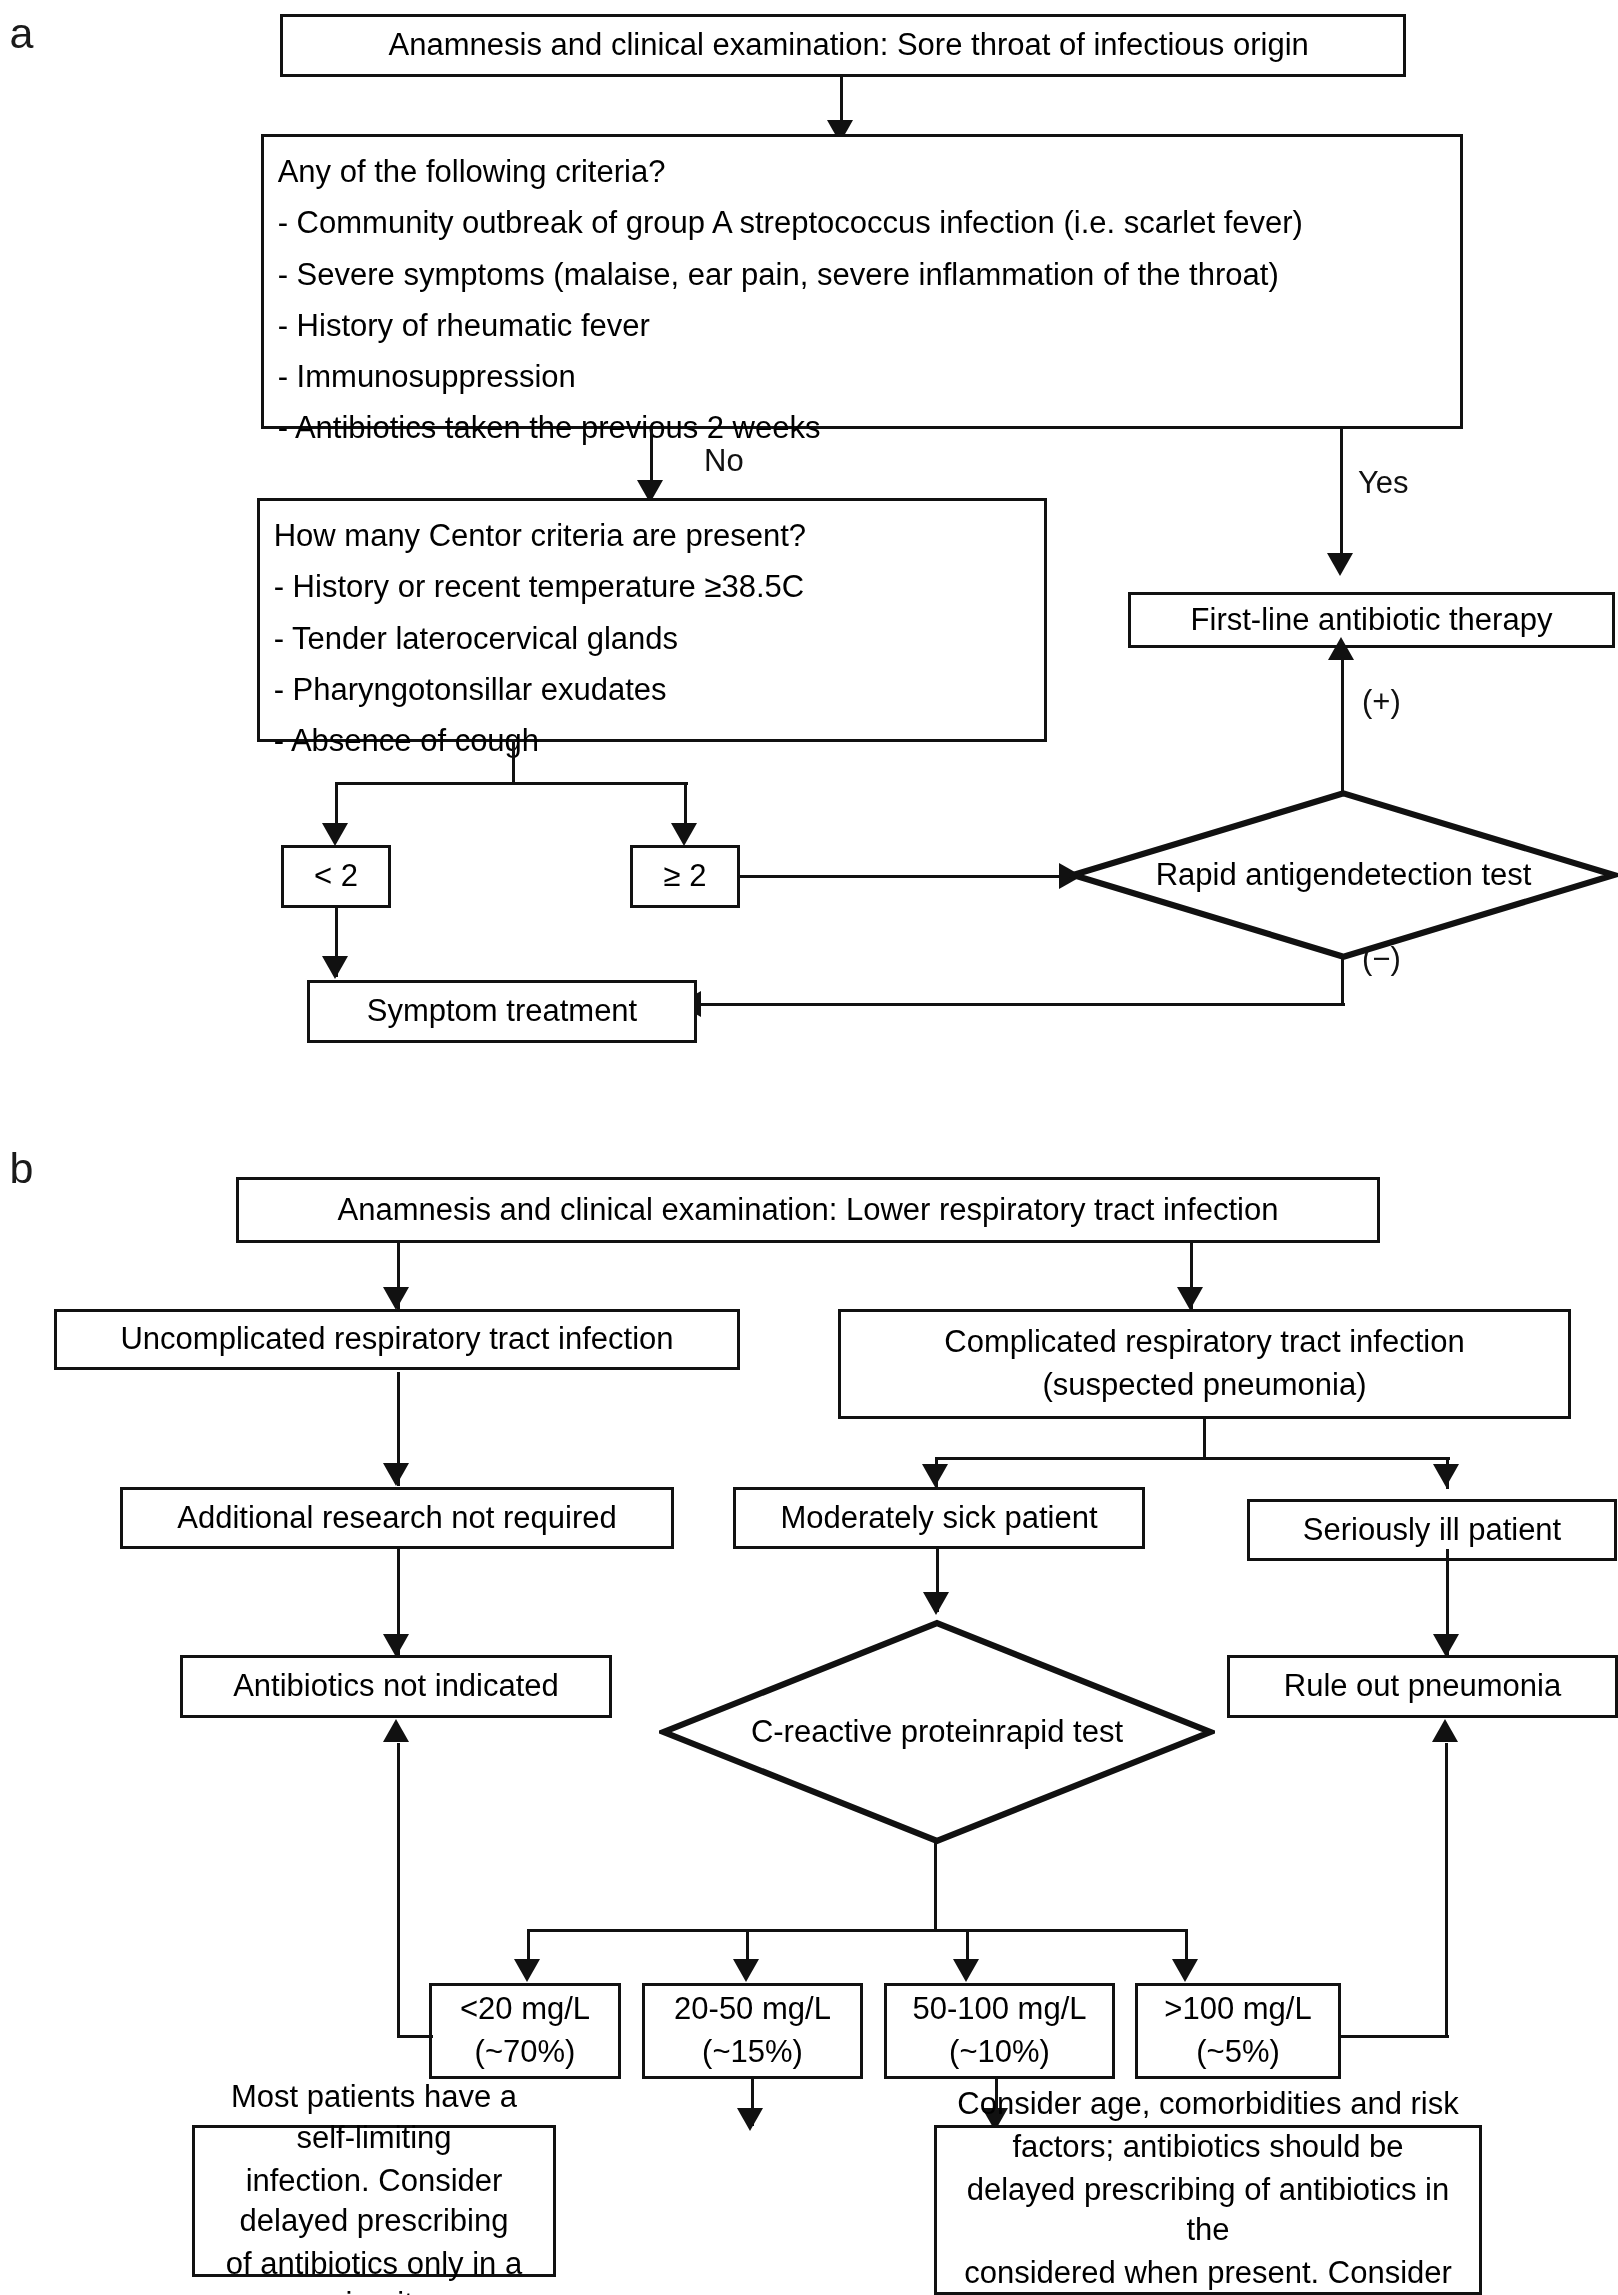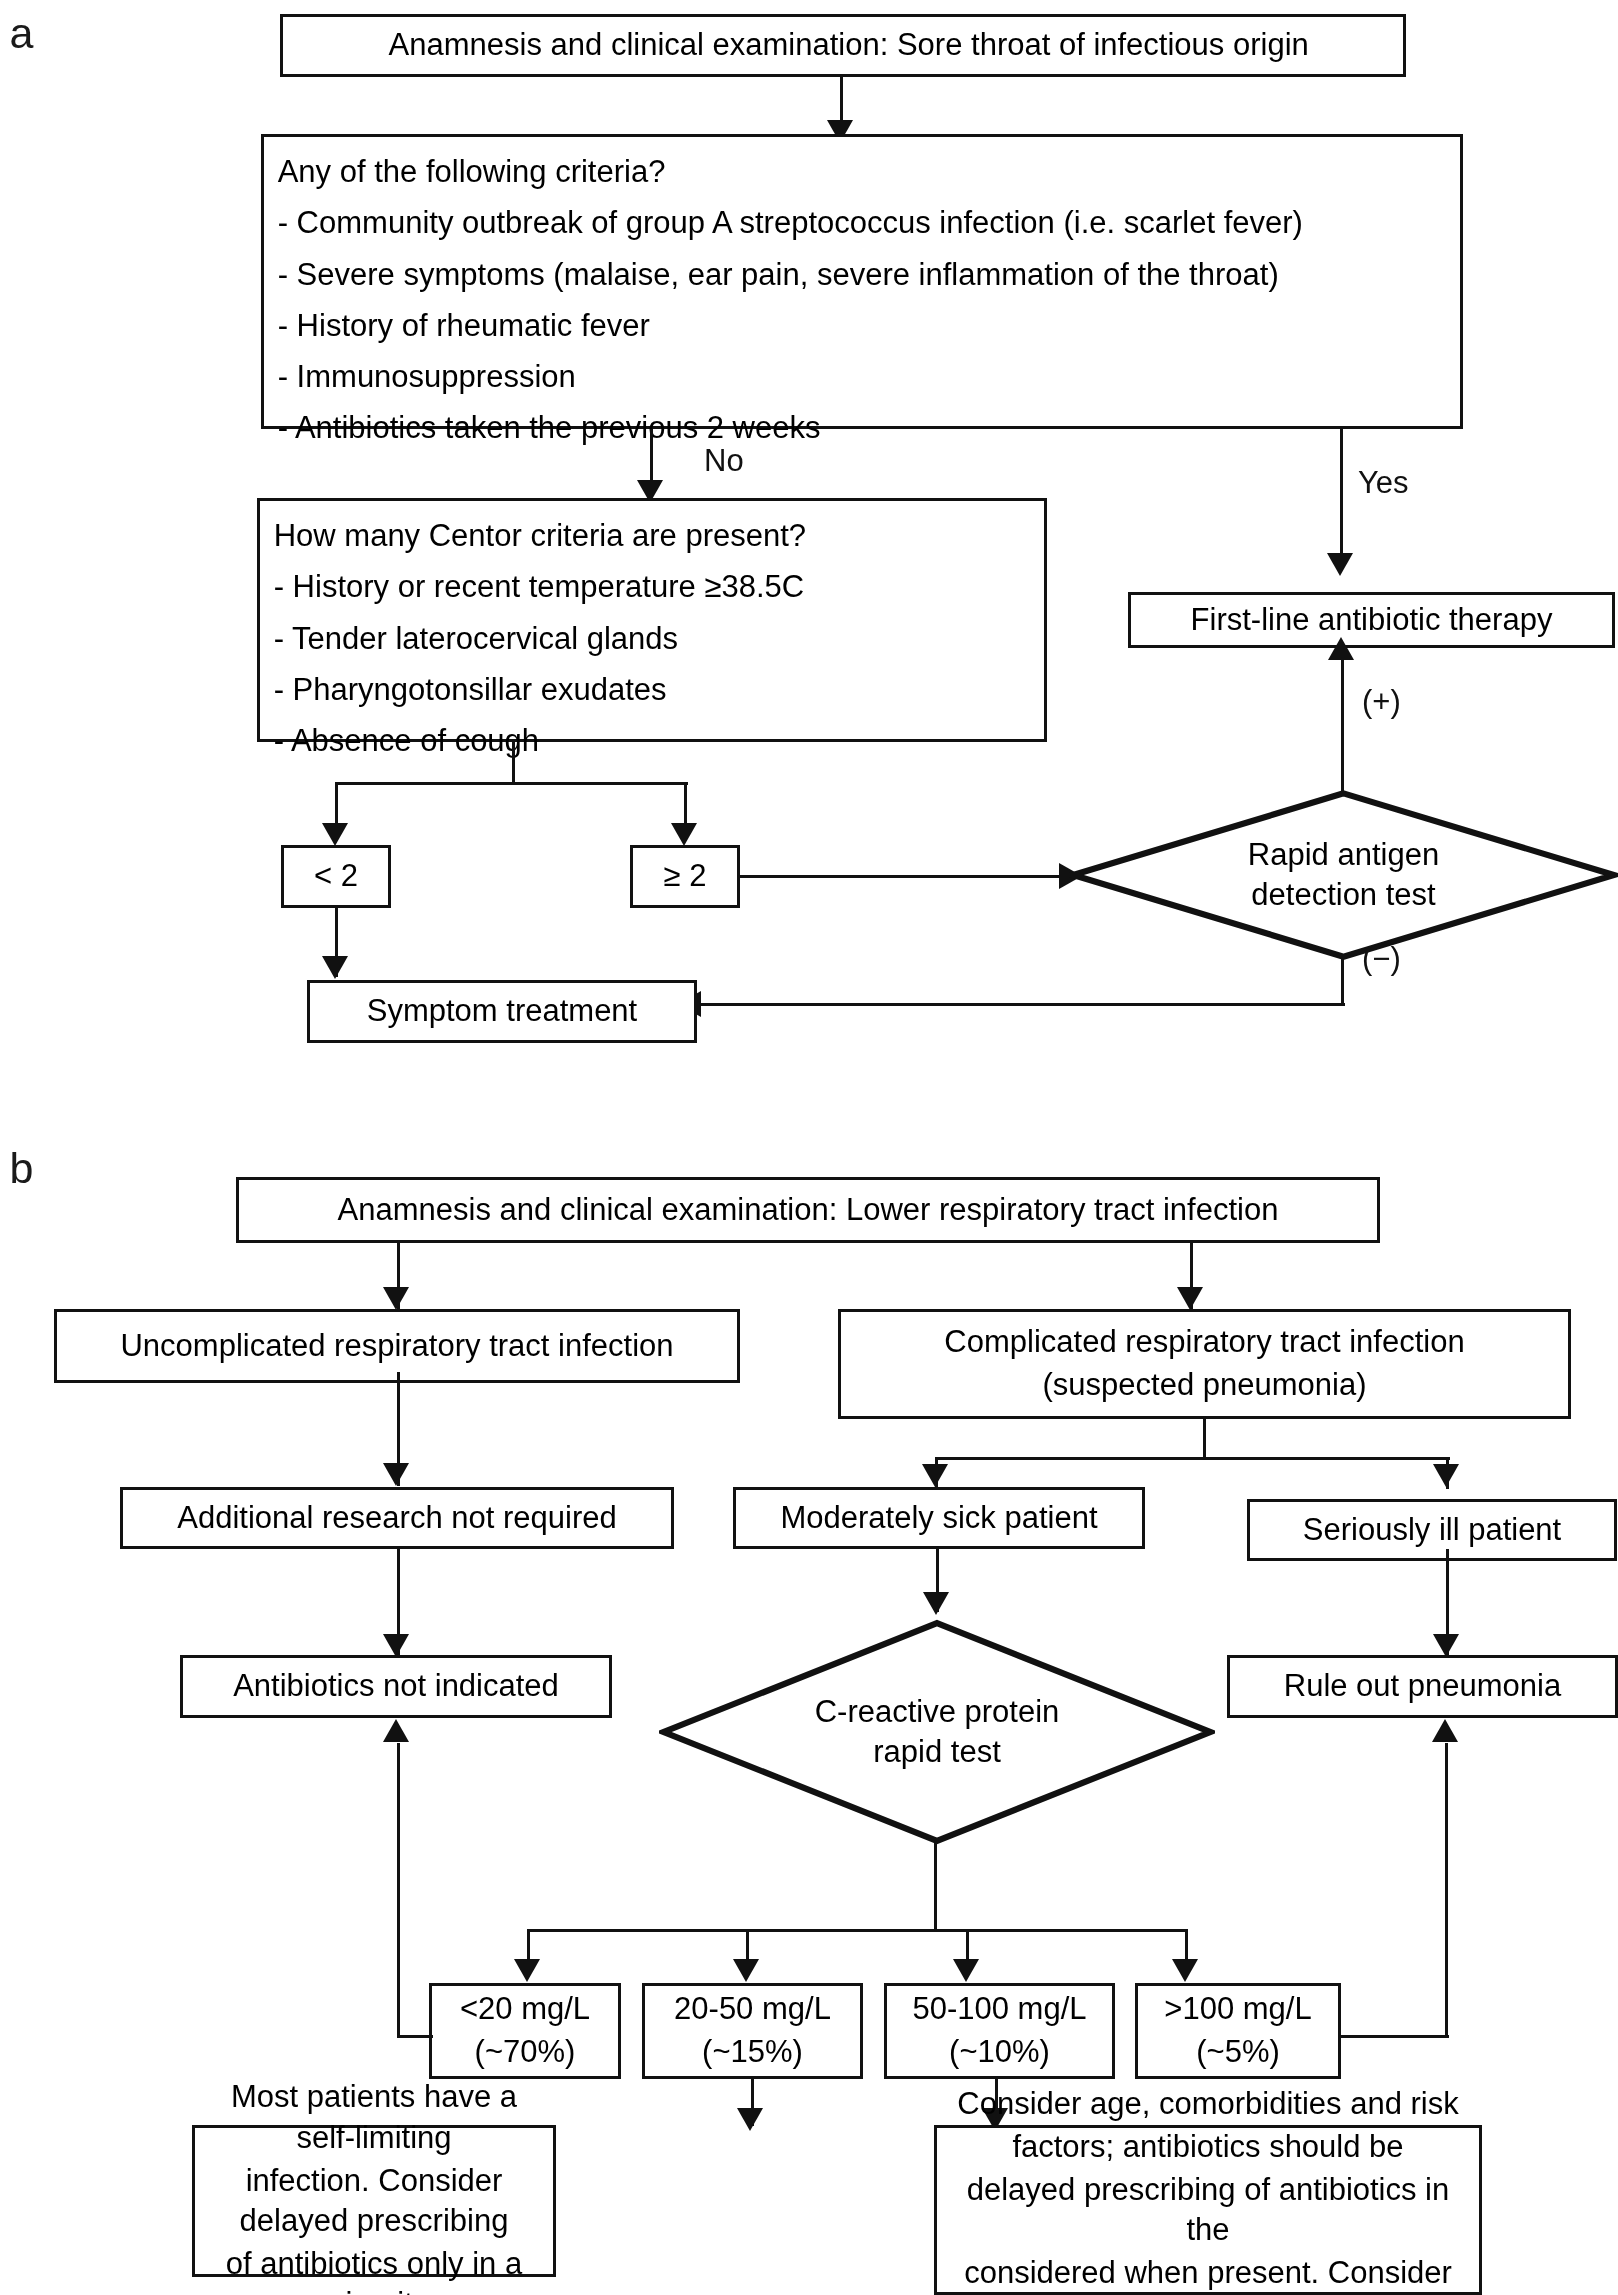--- a/index.html
+++ b/index.html
@@ -48,21 +48,21 @@
 
   
   .diamond{
     position:absolute;
   }
   .diamond svg{display:block;}
   .diamond .dtext{
     position:absolute;
     left:0;top:0;right:0;bottom:0;
     display:flex;
-    flex-direction:column;
+    flex-direction:row;
     align-items:center;
     justify-content:center;
     text-align:center;
     font-size:31px;
     line-height:1.28;
   }
 
   
   .vline{position:absolute;background:#111;width:3.4px;}
   .hline{position:absolute;background:#111;height:3.4px;}
@@ -182,21 +182,21 @@
   <div class="box" style="left:236px;top:1177px;width:1144px;height:66px;">
     <span>Anamnesis and clinical examination: Lower respiratory tract infection</span>
   </div>
 
   <div class="vline" style="left:397px;top:1243px;height:67px;"></div>
   <div class="arrow-d" style="left:383px;top:1287px;"></div>
 
   <div class="vline" style="left:1190px;top:1243px;height:67px;"></div>
   <div class="arrow-d" style="left:1177px;top:1287px;"></div>
 
-  <div class="box" style="left:54px;top:1309px;width:686px;height:74px;">
+  <div class="box" style="left:54px;top:1309px;width:686px;height:61px;">
     <span>Uncomplicated respiratory tract infection</span>
   </div>
 
   <div class="box tight" style="left:838px;top:1309px;width:733px;height:110px;">
     <span class="lines">
       <span class="ln">Complicated respiratory tract infection</span>
       <span class="ln">(suspected pneumonia)</span>
     </span>
   </div>
 

